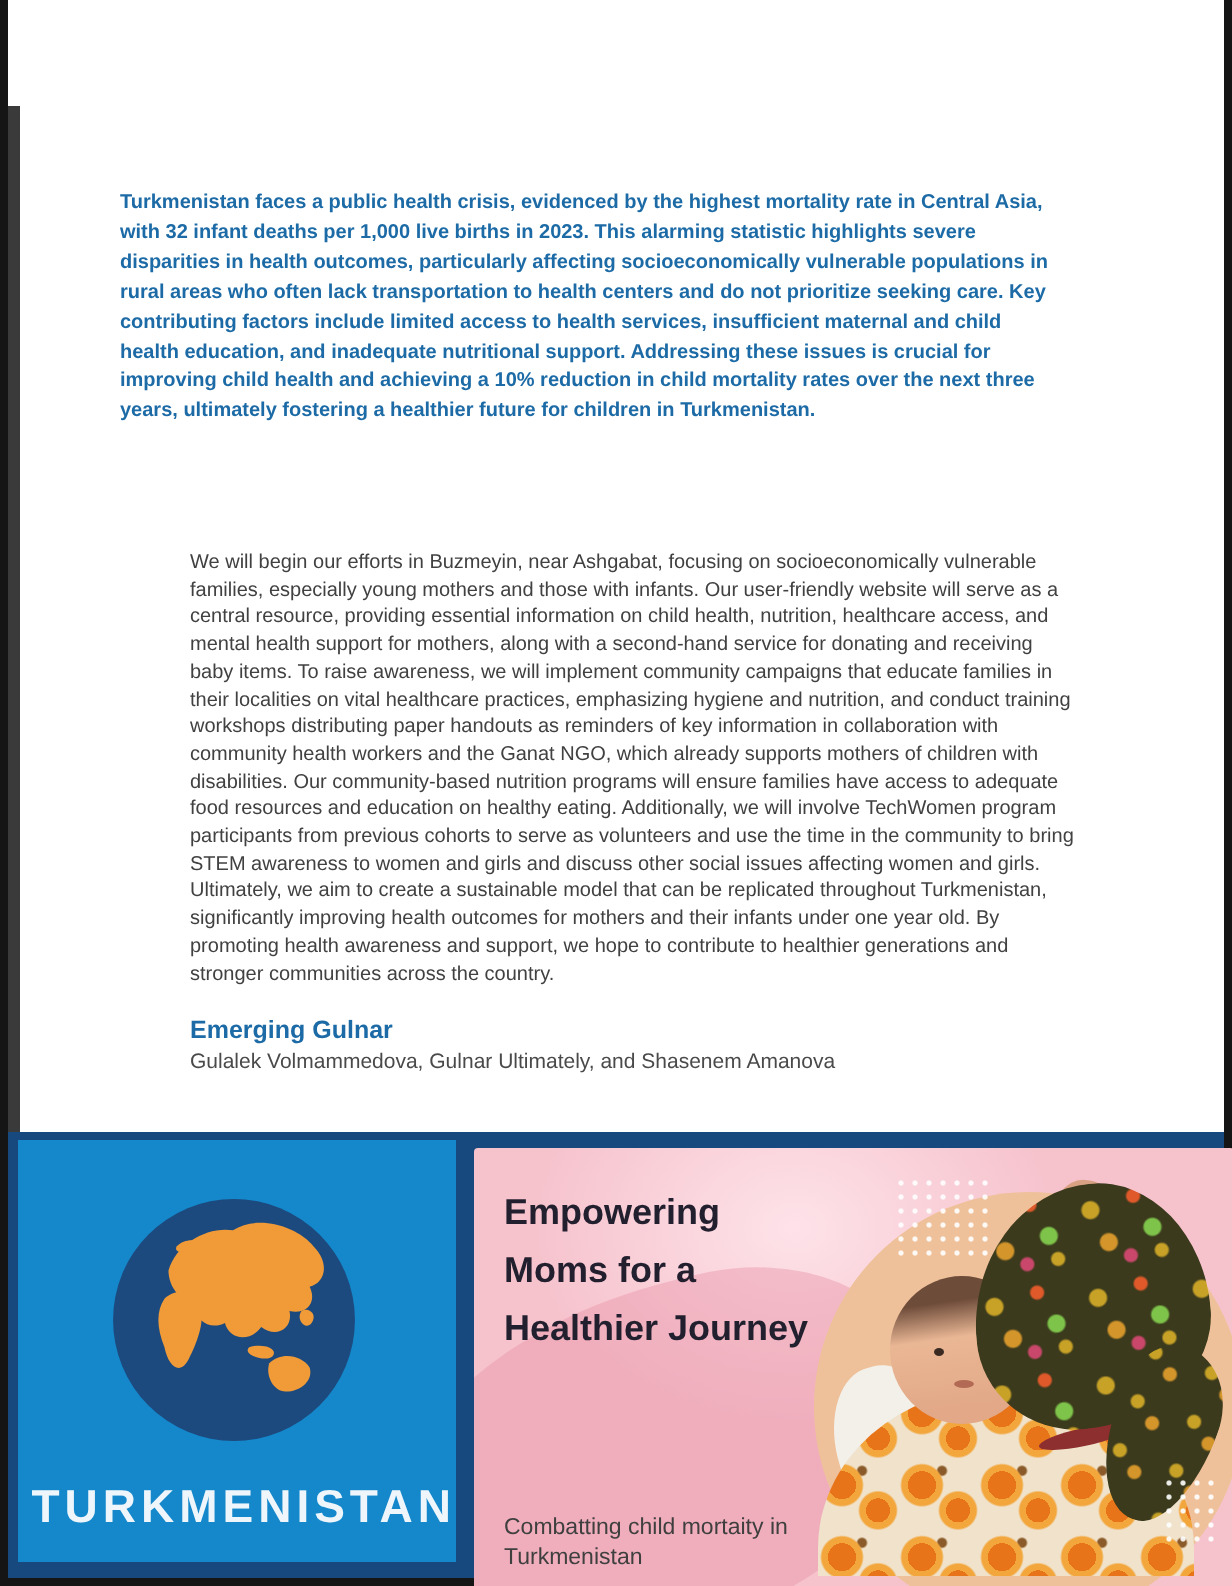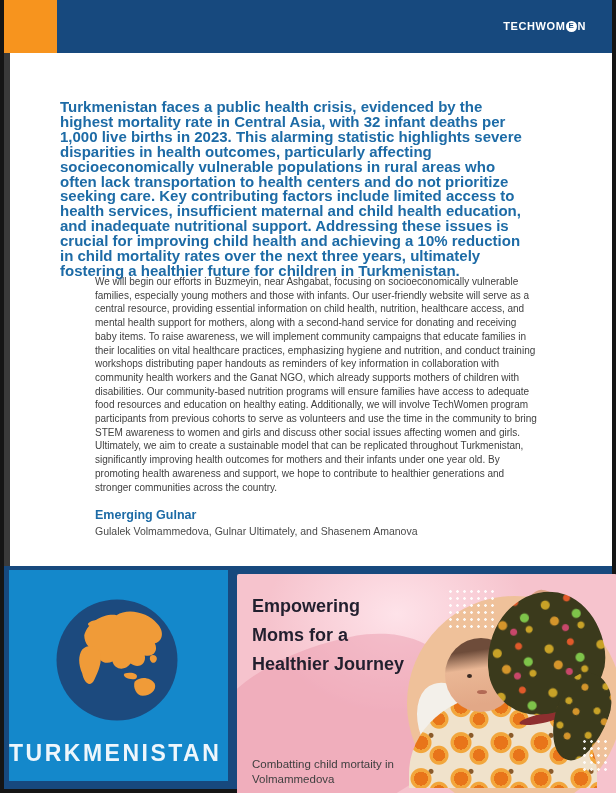--- a/index.html
+++ b/index.html
@@ -27,32 +27,32 @@
   .header{position:absolute;left:4px;right:4px;top:0;height:53px;background:var(--navy);}
   .orange-square{position:absolute;left:0;top:0;width:53px;height:53px;background:var(--orange);}
   .logo{position:absolute;right:26px;top:20px;color:#ffffff;font-weight:bold;
         font-size:11px;letter-spacing:.6px;display:flex;align-items:center;}
   .logo .circled-e{display:inline-flex;align-items:center;justify-content:center;
         width:11px;height:11px;border-radius:50%;background:#ffffff;color:var(--navy);
         font-size:8px;font-weight:bold;margin:0 .5px;line-height:1;}
 
   
   .summary{position:absolute;left:60px;top:85px;width:470px;
-           color:var(--summary-blue);font-weight:bold;font-size:15px;line-height:14.9px;}
+           color:var(--summary-blue);font-weight:bold;font-size:10px;line-height:14.9px;}
   .body-text{position:absolute;left:95px;top:265px;width:443px;
            color:var(--body-gray);font-size:10px;line-height:13.7px;}
   .el-heading{position:absolute;left:95px;top:508px;color:var(--summary-blue);
            font-weight:bold;font-size:12.5px;}
   .el-names{position:absolute;left:95px;top:525px;color:#4a4a4a;font-size:10.5px;}
 
   
   .footer{position:absolute;left:4px;right:4px;top:566px;height:223px;background:var(--navy);}
   .country-panel{position:absolute;left:5px;top:4px;width:219px;height:211px;background:var(--bright-blue);}
   .globe{position:absolute;left:45px;top:27px;width:126px;height:126px;}
-  .country-label{position:absolute;left:0;right:0;bottom:14px;text-align:left;
+  .country-label{position:absolute;left:0;right:0;bottom:14px;text-align:right;
            color:#eef6fc;font-weight:bold;font-size:23px;letter-spacing:2.5px;}
 
   .campaign-card{position:absolute;left:233px;top:8px;width:368px;height:229px;
            background:var(--pink);overflow:hidden;border-radius:2px;padding-left:12px;}
   .card-glow{position:absolute;left:30px;top:-60px;width:260px;height:200px;border-radius:50%;
            background:radial-gradient(closest-side,rgba(255,230,236,.9),rgba(255,230,236,0));}
   .hand-blob{position:absolute;left:-40px;top:70px;width:270px;height:170px;
            background:rgba(233,148,168,.45);border-radius:62% 38% 55% 45%/55% 45% 60% 40%;
            transform:rotate(-14deg);}
   .peach-circle{position:absolute;left:170px;top:22px;width:215px;height:215px;
@@ -106,28 +106,20 @@
   .baby-eye{position:absolute;width:5px;height:4px;border-radius:50%;background:#3a2a22;}
   .baby-eye.left{left:230px;top:100px;}
   .baby-eye.right{left:252px;top:98px;}
   .baby-mouth{position:absolute;left:240px;top:116px;width:10px;height:4px;border-radius:50%;background:#b26a55;}
 </style>
 </head>
 <body>
 
 <div class="page">
 
-  <div class="header">
-    <div class="orange-square"></div>
-    <div class="logo">
-      <span>TECHWOM</span>
-      <span class="circled-e">E</span>
-      <span>N</span>
-    </div>
-  </div>
 
   <div class="edge-shadow"></div>
   <div class="edge-left"></div>
   <div class="edge-right"></div>
   <div class="edge-bottom"></div>
 
   <p class="summary">Turkmenistan faces a public health crisis, evidenced by the highest mortality rate in Central Asia, with 32 infant deaths per 1,000 live births in 2023. This alarming statistic highlights severe disparities in health outcomes, particularly affecting socioeconomically vulnerable populations in rural areas who often lack transportation to health centers and do not prioritize seeking care. Key contributing factors include limited access to health services, insufficient maternal and child health education, and inadequate nutritional support. Addressing these issues is crucial for improving child health and achieving a 10% reduction in child mortality rates over the next three years, ultimately fostering a healthier future for children in Turkmenistan.</p>
   <p class="body-text">We will begin our efforts in Buzmeyin, near Ashgabat, focusing on socioeconomically vulnerable families, especially young mothers and those with infants. Our user-friendly website will serve as a central resource, providing essential information on child health, nutrition, healthcare access, and mental health support for mothers, along with a second-hand service for donating and receiving baby items. To raise awareness, we will implement community campaigns that educate families in their localities on vital healthcare practices, emphasizing hygiene and nutrition, and conduct training workshops distributing paper handouts as reminders of key information in collaboration with community health workers and the Ganat NGO, which already supports mothers of children with disabilities. Our community-based nutrition programs will ensure families have access to adequate food resources and education on healthy eating. Additionally, we will involve TechWomen program participants from previous cohorts to serve as volunteers and use the time in the community to bring STEM awareness to women and girls and discuss other social issues affecting women and girls. Ultimately, we aim to create a sustainable model that can be replicated throughout Turkmenistan, significantly improving health outcomes for mothers and their infants under one year old. By promoting health awareness and support, we hope to contribute to healthier generations and stronger communities across the country.</p>
   <div class="el-heading">Emerging Gulnar</div>
   <div class="el-names">Gulalek Volmammedova, Gulnar Ultimately, and Shasenem Amanova</div>
@@ -163,17 +155,17 @@
         <div class="baby-eye right"></div>
         <div class="baby-mouth"></div>
         <div class="headscarf"></div>
         <div class="scarf-tail"></div>
       </div>
 
       <div class="dot-grid dots-bottom"></div>
       <div class="card-title">Empowering
 Moms for a
 Healthier Journey</div>
-      <div class="card-caption">Combatting child mortaity in Volmammedova</div>
+      <div class="card-caption">Combatting child mortaity in Turkmenistan</div>
     </div>
 
   </div>
 </div>
 
 </body></html>

